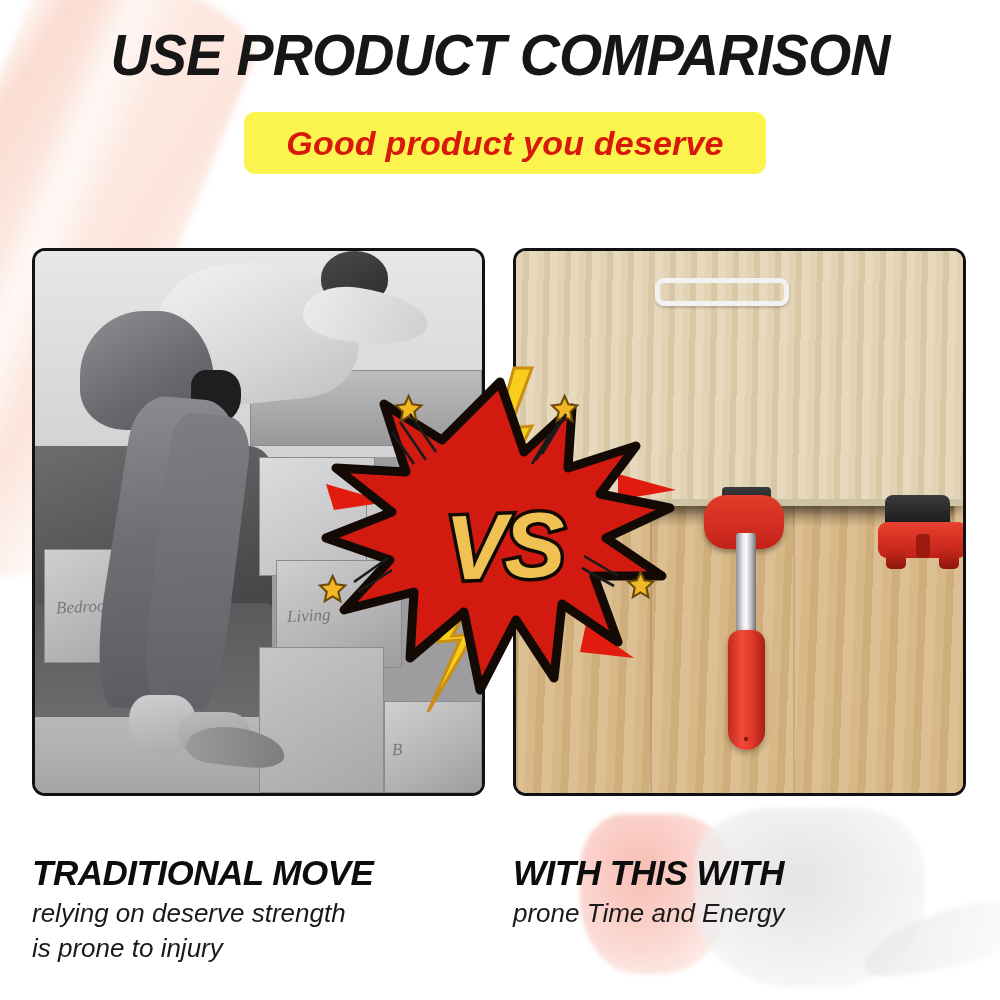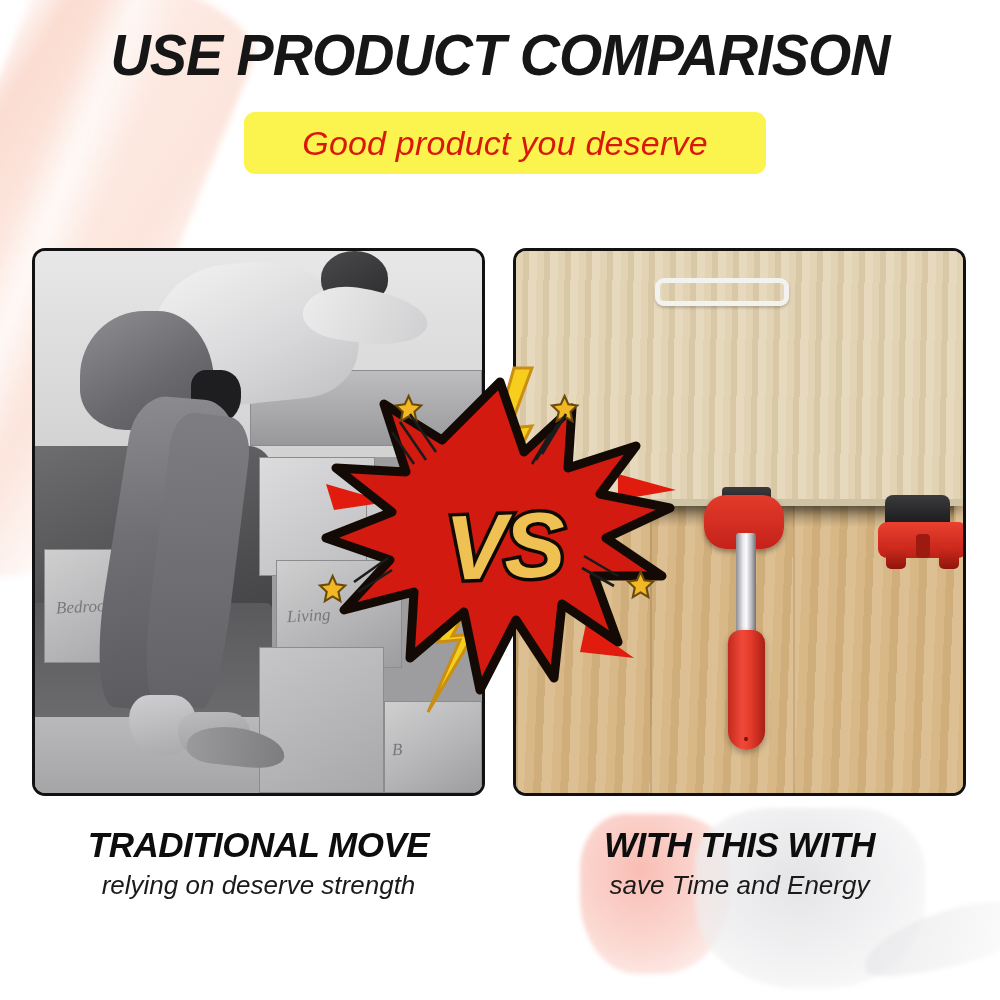--- a/index.html
+++ b/index.html
@@ -62,21 +62,21 @@
     transform:scaleX(.96);
   }
 
   #subtitle-box {
     position:absolute; left:244px; top:112px; width:522px; height:62px;
     background:#FBF44F;
     border-radius:11px;
     display:flex; align-items:center; justify-content:center;
   }
   #subtitle-text {
-    font-size:34px; font-weight:normal; font-style:italic;
+    font-size:34px; font-weight:bold; font-style:italic;
     color:#D8190A; letter-spacing:.2px; white-space:nowrap;
   }
 
   
   .panel {
     position:absolute; top:248px; width:453px; height:548px;
     border:3px solid #111; border-radius:13px;
     overflow:hidden;
   }
   #panel-left  { left:32px; }
@@ -201,21 +201,21 @@
     font-size:92px; font-weight:bold; font-style:italic;
     letter-spacing:-3px;
     color:#EFC152;
     -webkit-text-stroke:7px #120b05;
     paint-order:stroke fill;
     text-shadow:2px 3px 0 rgba(0,0,0,.35);
     transform:translate(4px,6px) rotate(-2deg);
   }
 
   
-  .caption { position:absolute; top:824px; width:453px; text-align:center; }
+  .caption { position:absolute; top:852px; width:453px; text-align:left; }
   #caption-left  { left:32px; }
   #caption-right { left:513px; }
   .cap-title { font-size:35px; font-weight:bold; font-style:italic;
                color:#0d0d0d; letter-spacing:-.5px; line-height:42px; white-space:nowrap; }
   .cap-sub   { font-size:26px; font-style:italic; color:#1a1a1a;
                line-height:31px; margin-top:4px; }
 </style>
 </head>
 <body>
 
@@ -334,18 +334,19 @@
       <path d="M300 216 L266 196"></path>
         <path d="M296 226 L264 208"></path>
     </g>
   </svg>
   <div id="vs-text">VS</div>
 </div>
 
 <div class="caption" id="caption-left">
   <div class="cap-title">TRADITIONAL MOVE</div>
   <div class="cap-sub">relying on deserve strength</div>
+  <div class="cap-sub">is prone to injury</div>
 </div>
 
 <div class="caption" id="caption-right">
   <div class="cap-title">WITH THIS WITH</div>
-  <div class="cap-sub">save Time and Energy</div>
+  <div class="cap-sub">prone Time and Energy</div>
 </div>
 
 </body></html>

